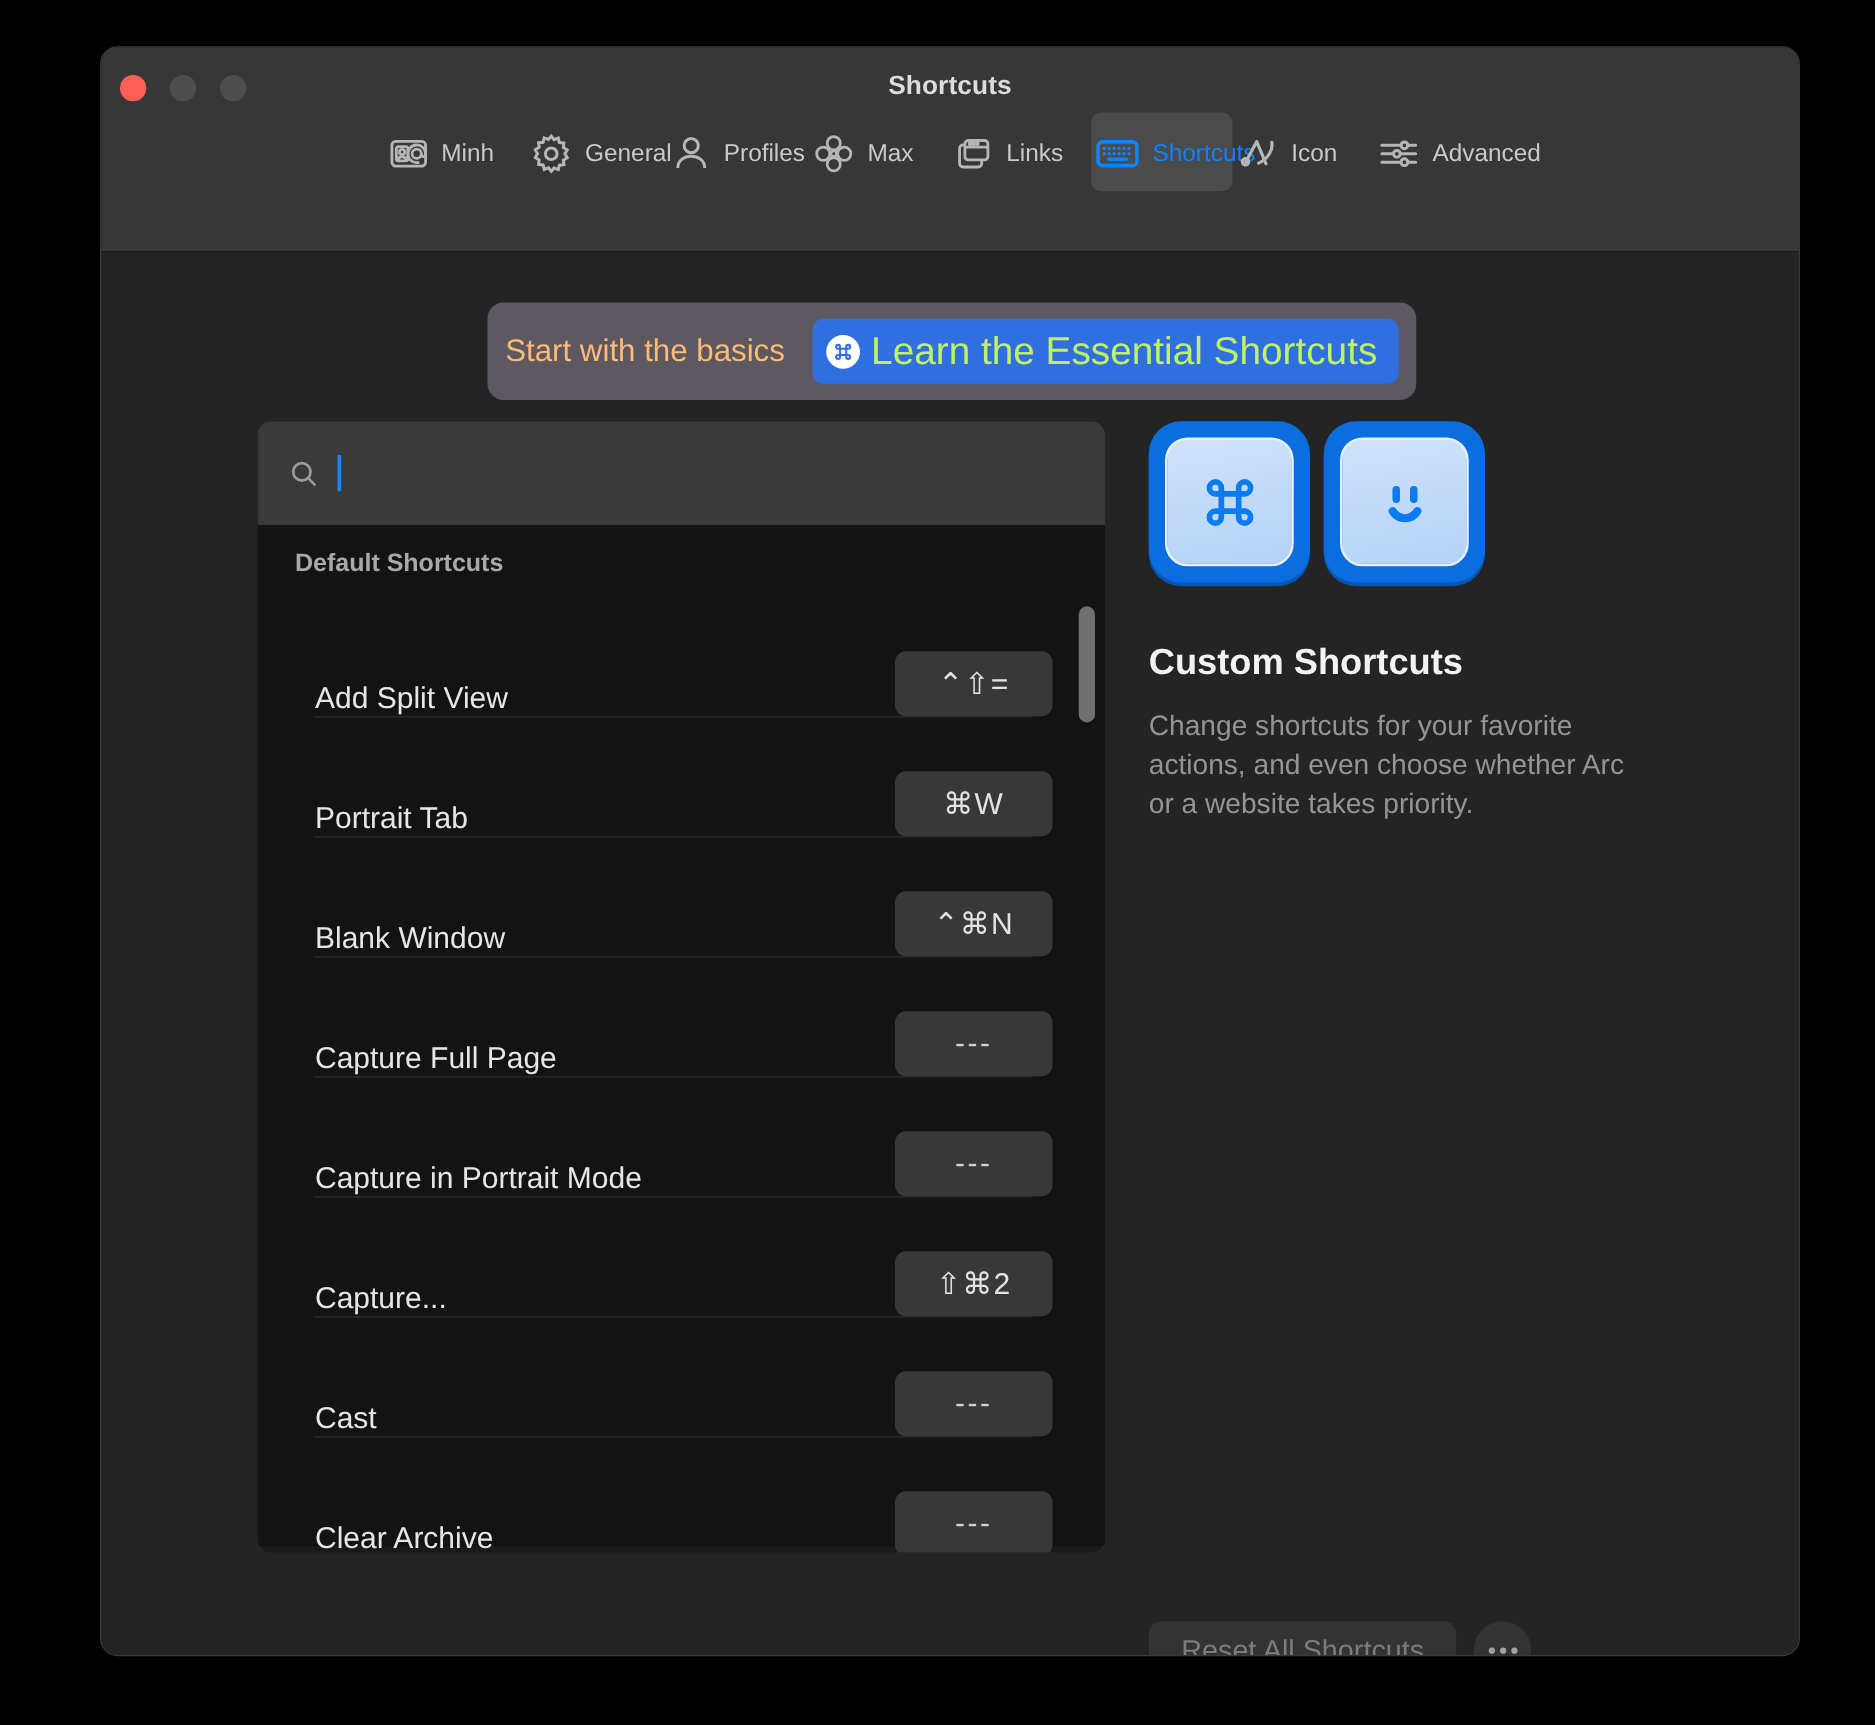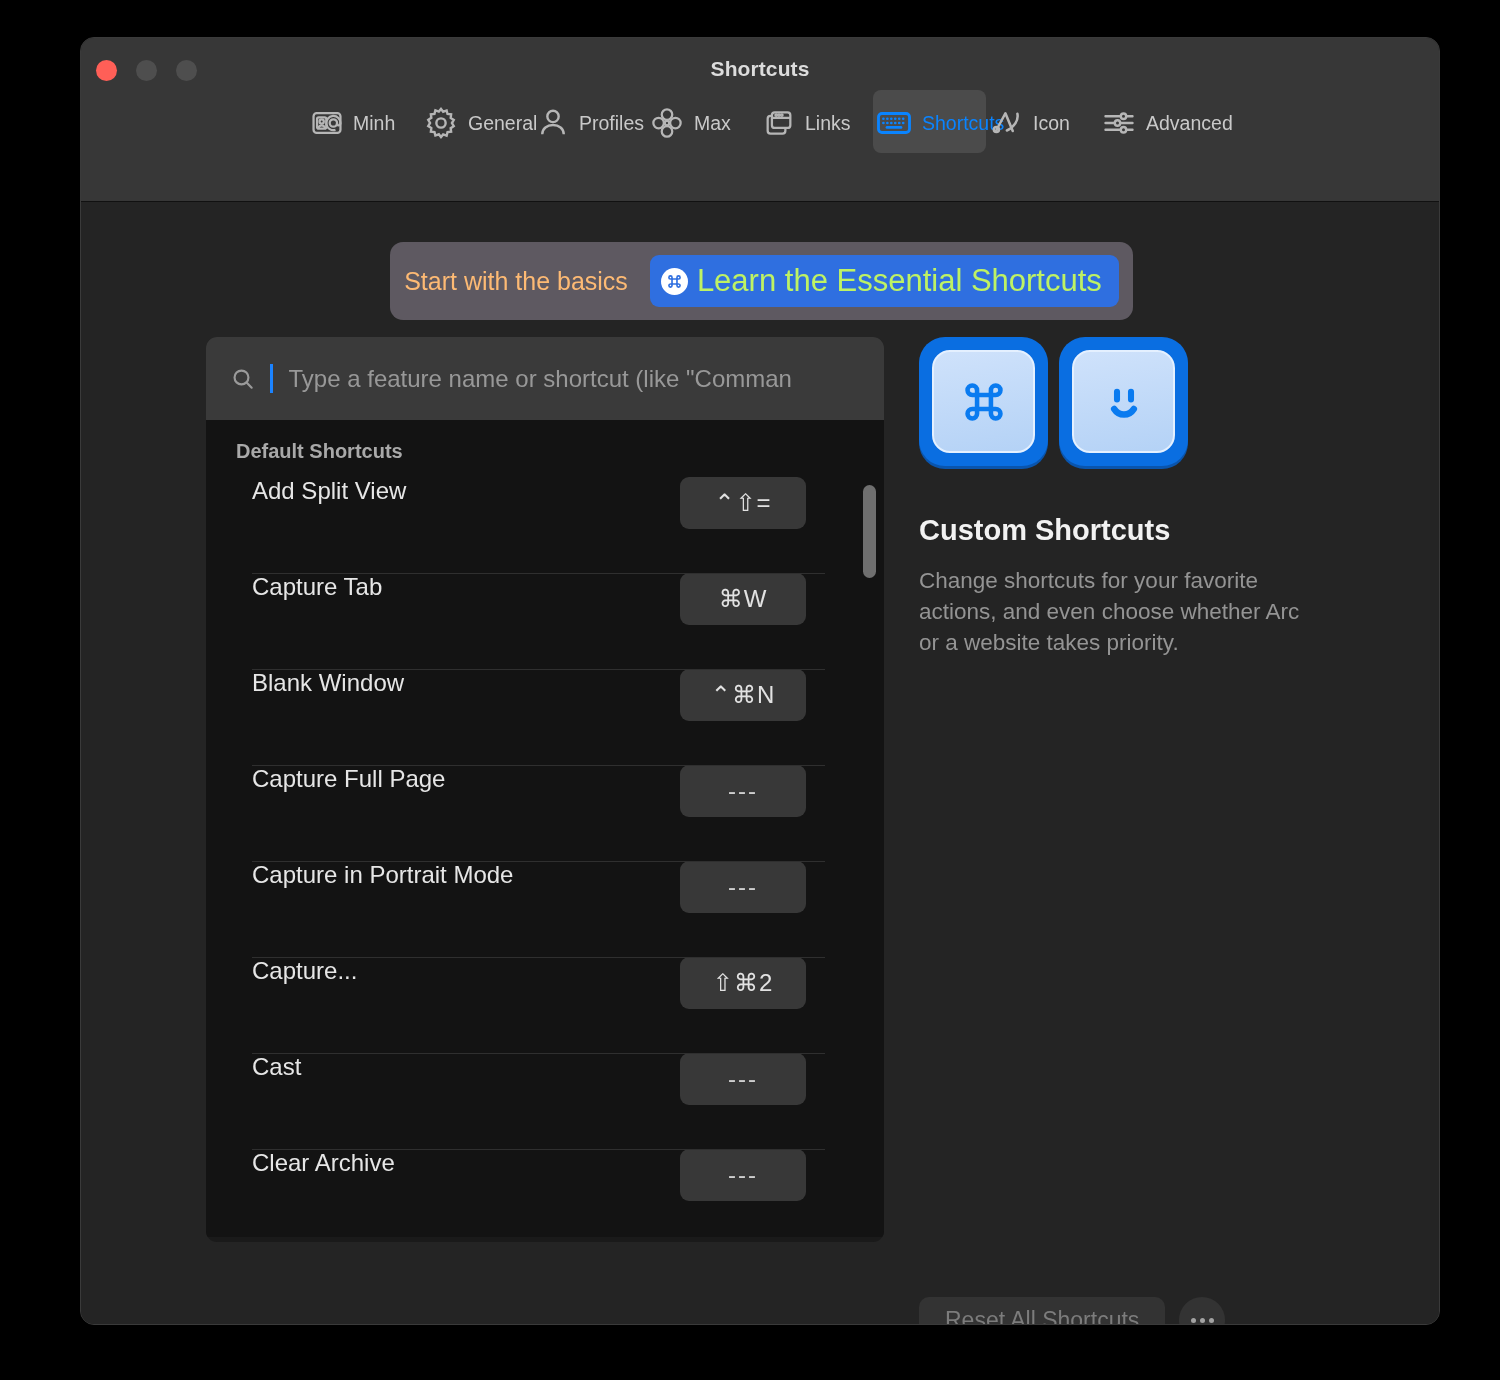--- a/index.html
+++ b/index.html
@@ -188,23 +188,23 @@
   }
 
   .list-body {
     position: relative;
     background: #131313;
     height: 760px;
   }
   .row {
     height: 96px;
     display: flex;
-    align-items: flex-start;
+    align-items: flex-end;
     justify-content: space-between;
-    padding: 0 78px 0 46px;
+    padding: 0 42px 0 46px;
     position: relative;
     gap: 16px;
   }
   .row + .row::before {
     content: "";
     position: absolute;
     left: 46px; right: 59px;
     top: 0;
     height: 1px;
     background: #2f2f2f;
@@ -469,33 +469,32 @@
     <div class="list-panel">
 
       <div class="search-row">
         <span class="search-icon">
           <svg width="26" height="26" viewBox="0 0 24 24" fill="none" stroke="currentColor" stroke-width="2" stroke-linecap="round">
             <circle cx="10.6" cy="10.6" r="6.4"></circle>
             <path d="M15.3 15.3 20 20"></path>
           </svg>
         </span>
         <span class="caret"></span>
-        <span class="search-placeholder">Type a feature name or shortcut (like "Comman</span>
       </div>
 
       <div class="section-head">Default Shortcuts</div>
 
       <div class="list-body">
 
         <div class="row">
           <span class="row-label">Add Split View</span>
           <span class="kbd">⌃⇧=</span>
         </div>
         <div class="row">
-          <span class="row-label">Capture Tab</span>
+          <span class="row-label">Portrait Tab</span>
           <span class="kbd">⌘W</span>
         </div>
         <div class="row">
           <span class="row-label">Blank Window</span>
           <span class="kbd">⌃⌘N</span>
         </div>
         <div class="row">
           <span class="row-label">Capture Full Page</span>
           <span class="kbd empty">---</span>
         </div>

